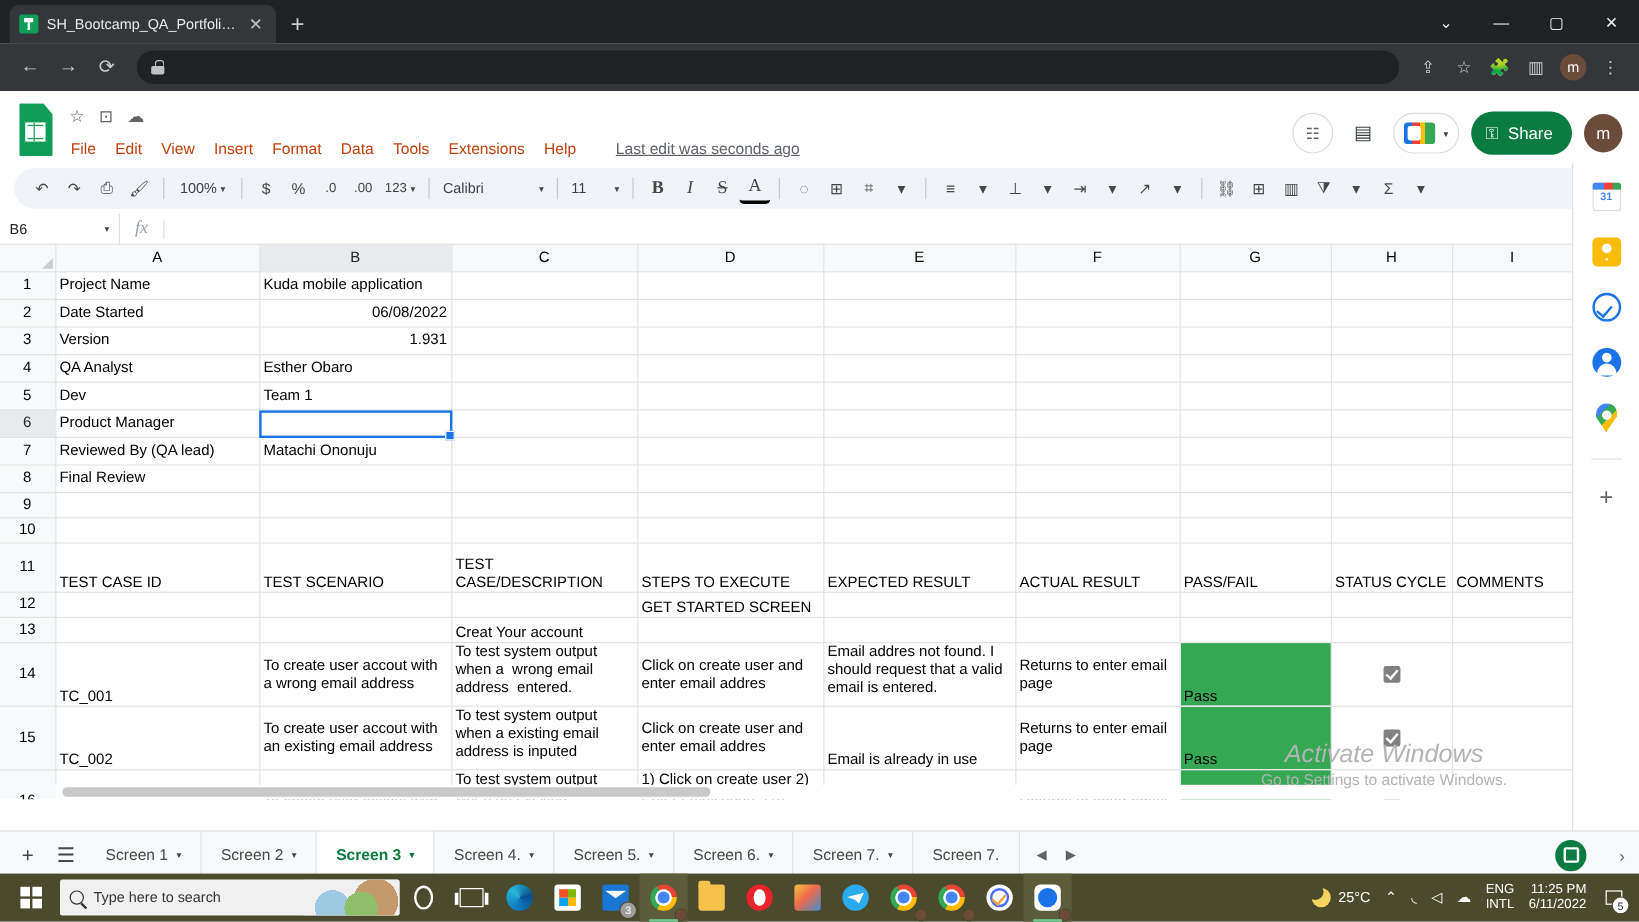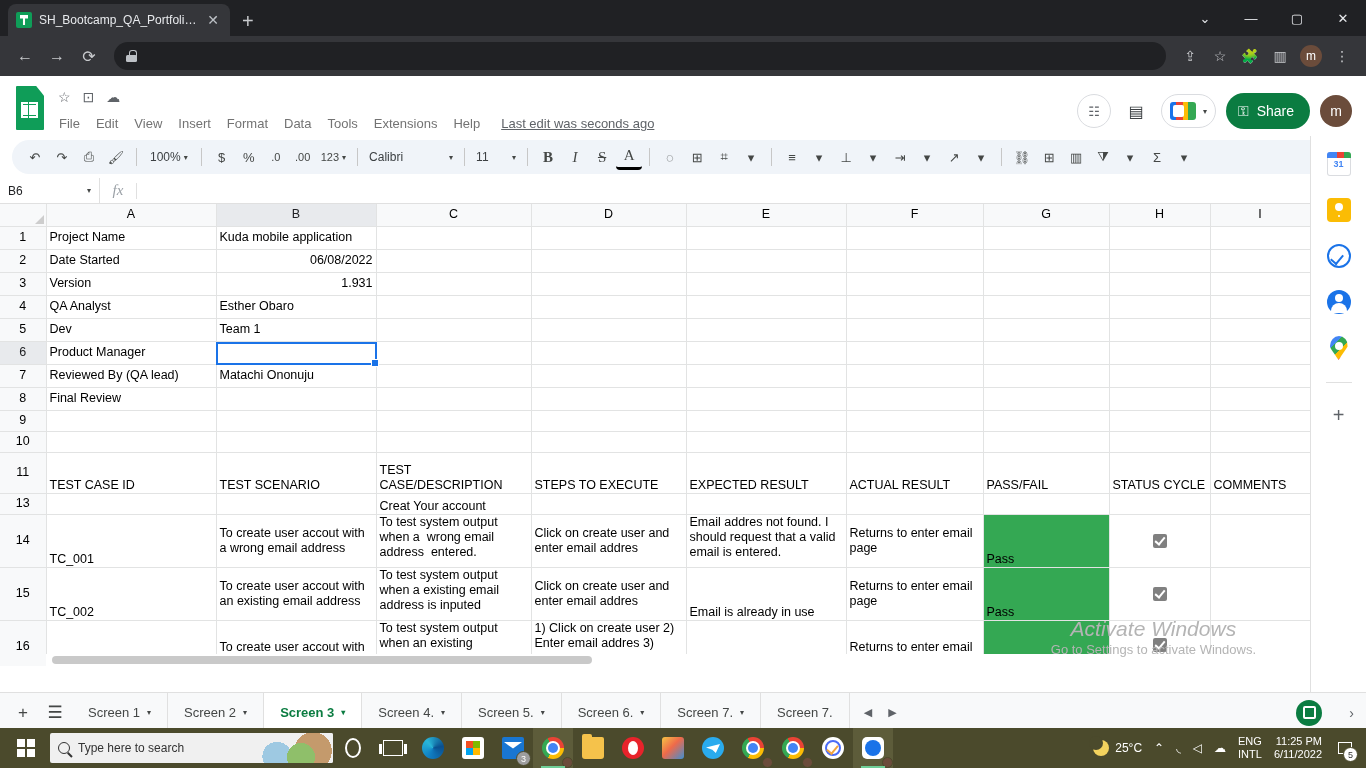--- a/index.html
+++ b/index.html
@@ -98,22 +98,22 @@
   }
   .doc-logo .grid:after{
     content:""; position:absolute; left:7px; top:0; width:1.4px; height:16px;
     background:#0f9d58;
   }
   .doc-meta{ flex:1; min-width:0; }
   .doc-title-row{ display:flex; align-items:center; gap:12px; height:26px; }
   .doc-title{ font-size:18px; color:#202124; }
   .hdr-ico{ color:#5f6368; font-size:14px; }
   .menu-row{ display:flex; align-items:center; gap:14px; margin-top:4px; }
-  .menu-item{ font-size:13px; color:#737373; padding:2px 1px; }
-  .last-edit{ font-size:13px; color:#5f6368; text-decoration:underline; margin-left:6px;}
+  .menu-item{ font-size:13px; color:#c2410c; padding:2px 1px; }
+  .last-edit{ font-size:13px; color:#5f6368; text-decoration:underline; margin-left:18px;}
   .hdr-right{ display:flex; align-items:center; gap:10px; padding-right:2px; }
   .circle-btn{
     width:34px; height:34px; border-radius:50%; border:1px solid #dadce0;
     display:flex; align-items:center; justify-content:center; color:#5f6368; font-size:13px;
   }
   .plain-btn{
     width:30px; height:30px; display:flex; align-items:center; justify-content:center;
     color:#3c4043; font-size:16px;
   }
   .meet-btn{
@@ -784,20 +784,32 @@
         <td class="bold">TEST SCENARIO</td>
         <td class="bold">TEST CASE/DESCRIPTION</td>
         <td class="bold">STEPS TO EXECUTE</td>
         <td class="bold">EXPECTED RESULT</td>
         <td class="bold">ACTUAL RESULT</td>
         <td class="bold">PASS/FAIL</td>
         <td class="bold">STATUS CYCLE</td>
         <td class="bold">COMMENTS</td>
       </tr>
       <tr style="height:21px">
+        <td class="rowhead">12</td>
+        <td class="empty"></td>
+        <td class="empty"></td>
+        <td class="empty"></td>
+        <td class="bold">GET STARTED SCREEN</td>
+        <td class="empty"></td>
+        <td class="empty"></td>
+        <td class="empty"></td>
+        <td class="empty"></td>
+        <td class="empty"></td>
+      </tr>
+      <tr style="height:21px">
         <td class="rowhead">13</td>
         <td class="empty"></td>
         <td class="empty"></td>
         <td>Creat Your account</td>
         <td class="empty"></td>
         <td class="empty"></td>
         <td class="empty"></td>
         <td class="empty"></td>
         <td class="empty"></td>
         <td class="empty"></td>

